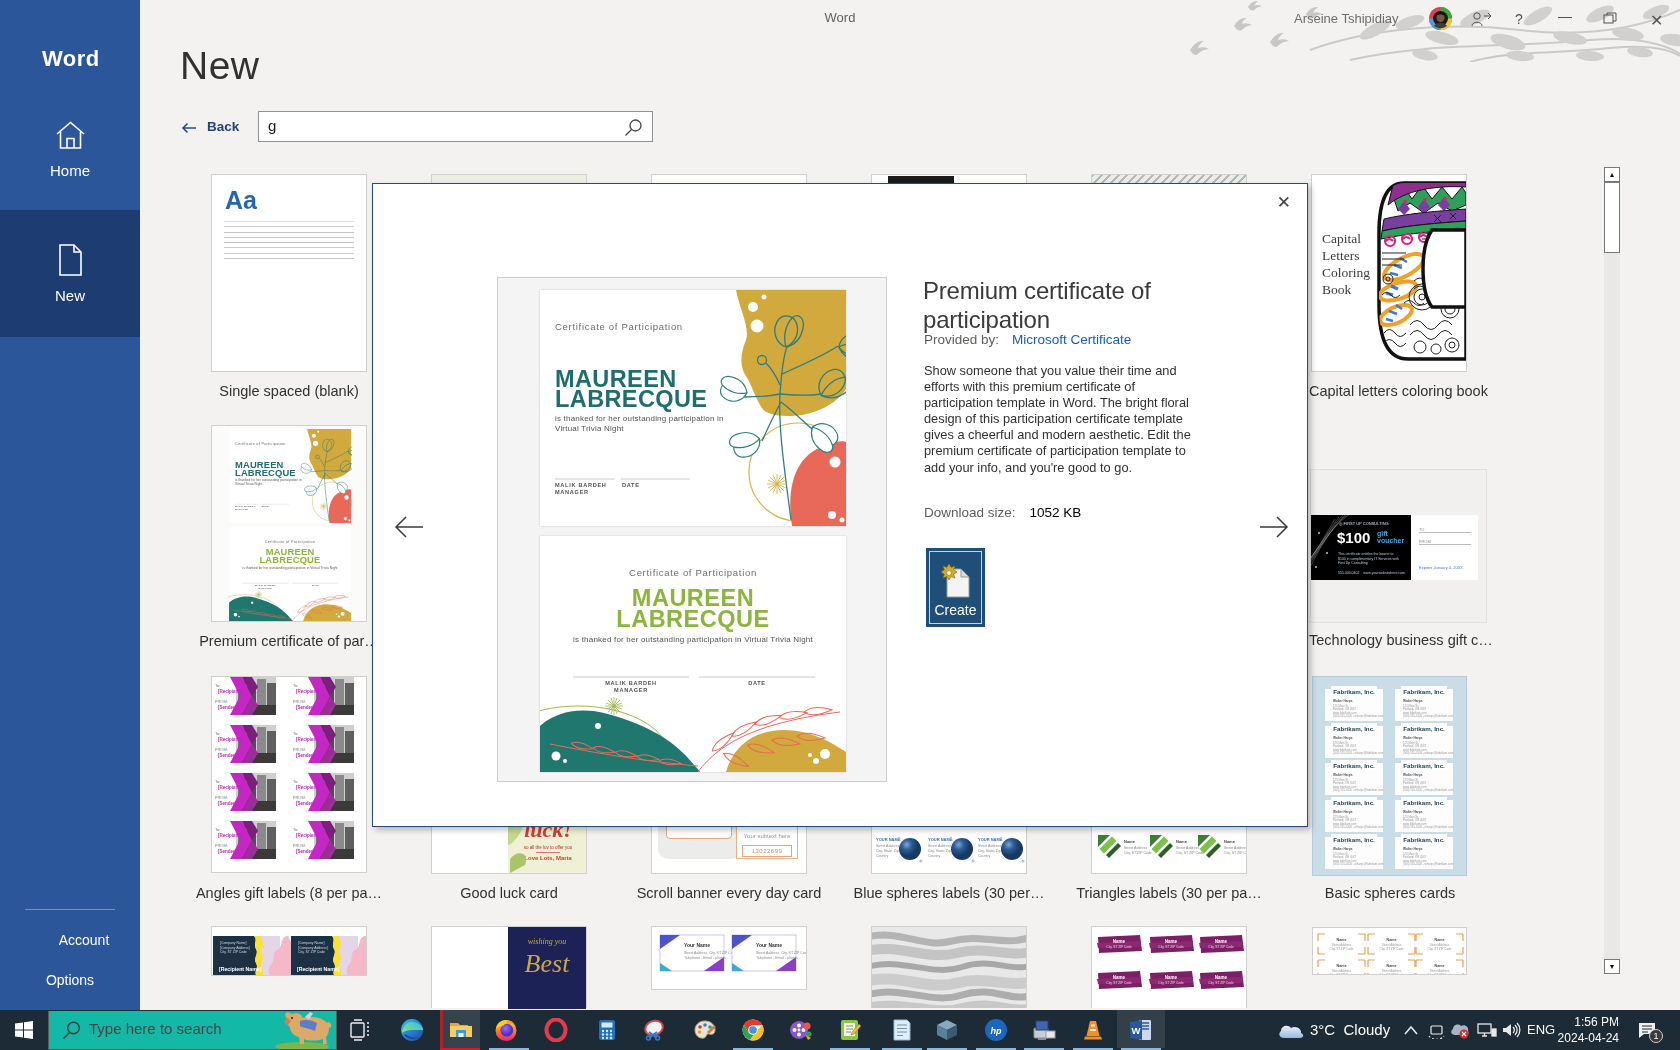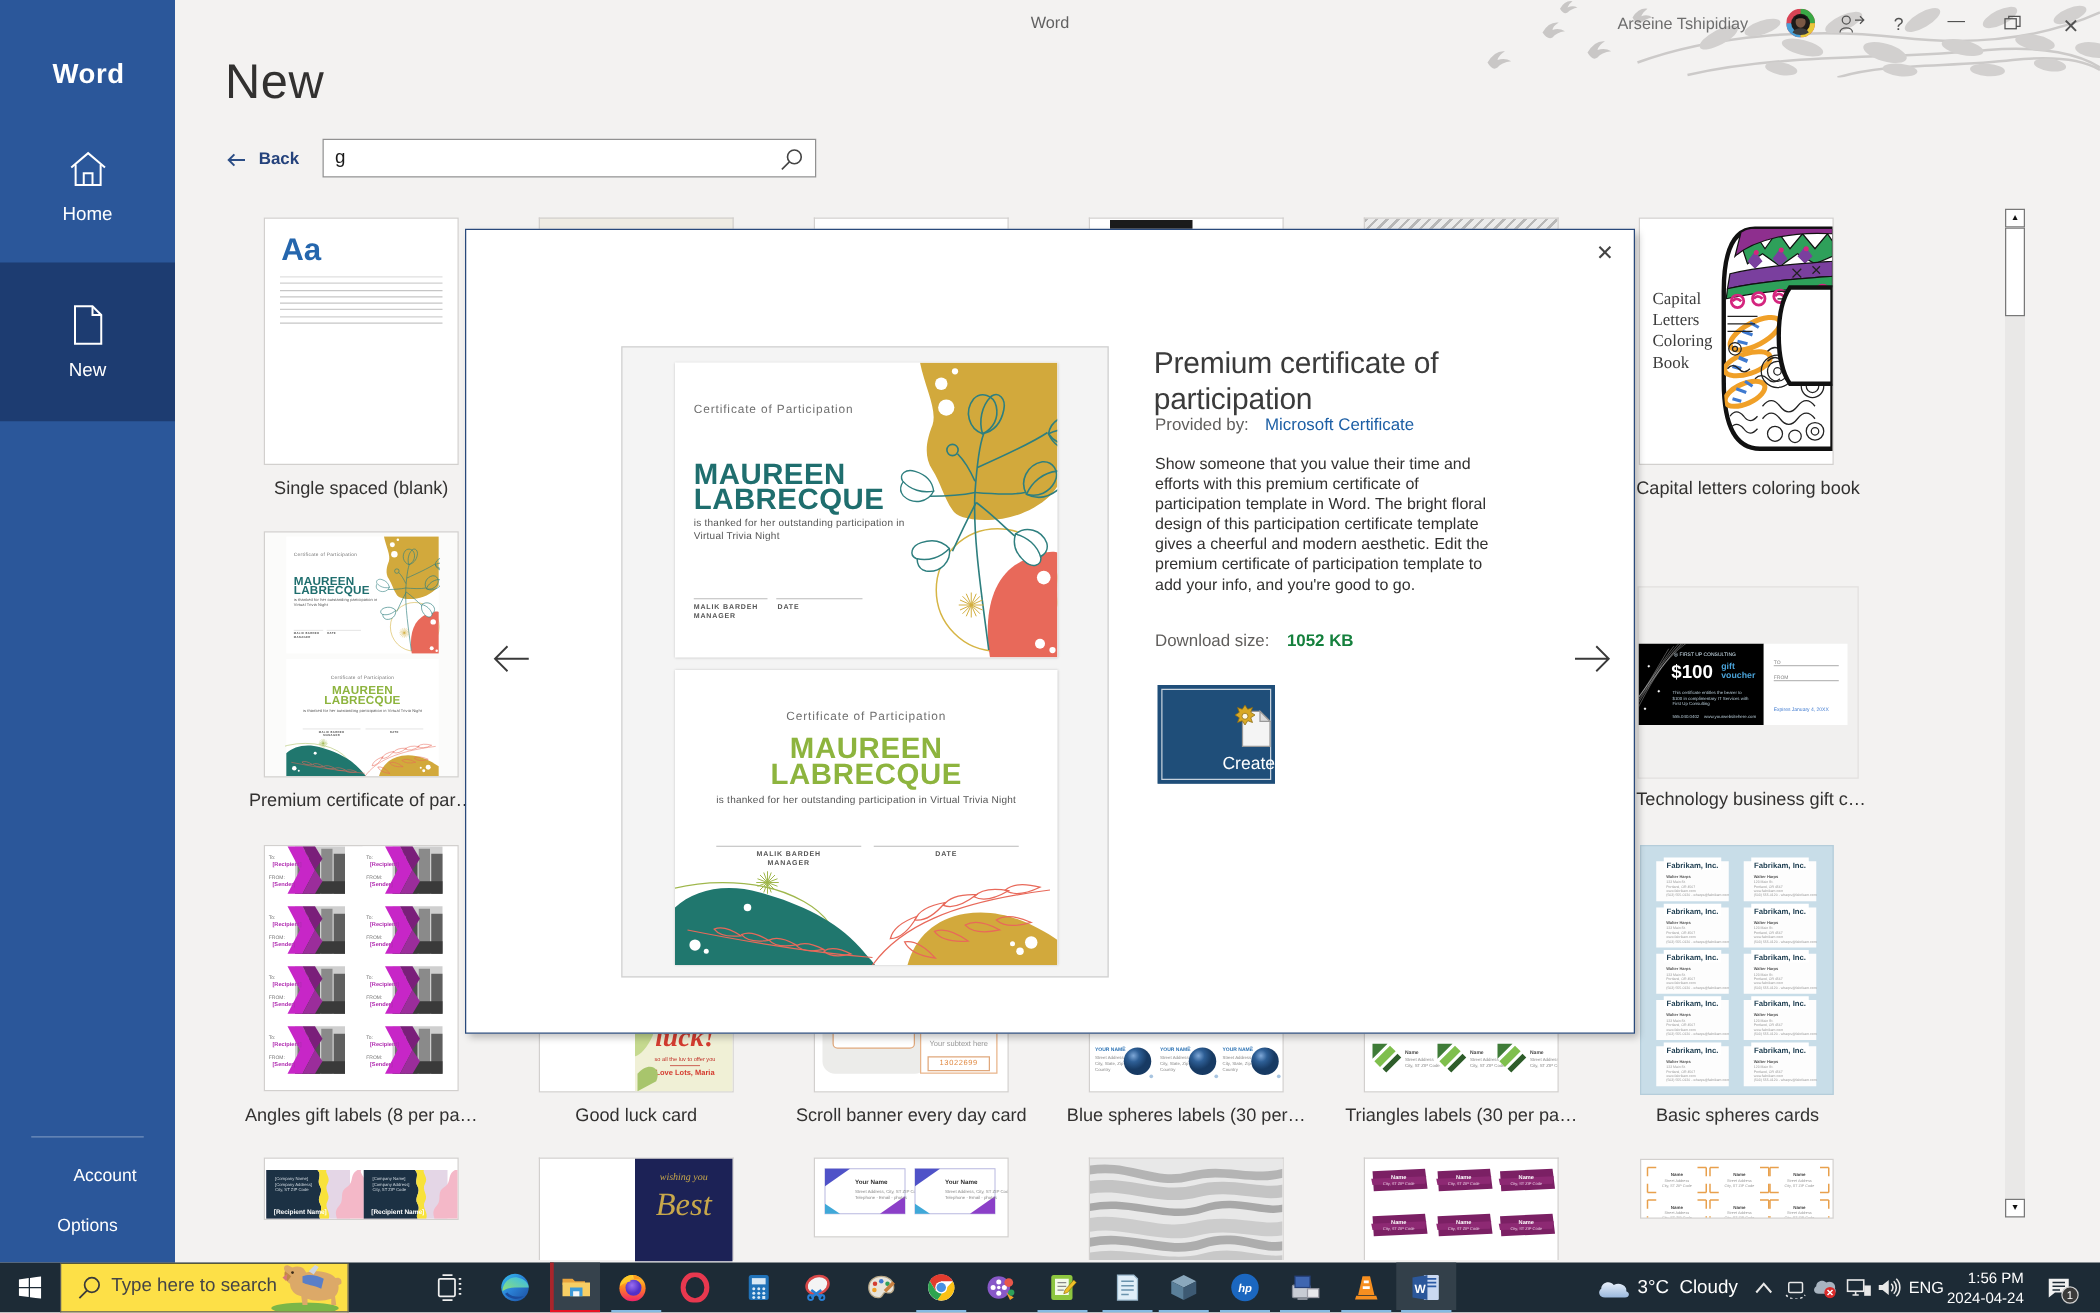--- a/index.html
+++ b/index.html
@@ -36,27 +36,27 @@
 
 #modal { position:absolute; left:372px; top:183px; width:936px; height:644px; background:#fff; border:1px solid #29497b; box-shadow:3px 3px 6px rgba(0,0,0,.25); }
 #modal-close { position:absolute; right:16px; top:8px; font-size:17px; color:#444; font-family:"Liberation Sans",sans-serif; }
 #prevpanel { position:absolute; left:124px; top:93px; width:390px; height:505px; background:#f4f4f4; border:1px solid #cfcfcf; }
 .certpage { position:absolute; left:42px; width:306px; height:236px; background:#fff; box-shadow:0 0 2px rgba(0,0,0,.18); overflow:hidden; }
 #mtitle { position:absolute; left:550px; top:92px; width:290px; font-size:24px; line-height:29px; color:#3b3b3b; letter-spacing:-0.2px; }
 #mprov { position:absolute; left:551px; top:148px; font-size:13.5px; color:#605e5c; }
 #mprov a { color:#1d5fa5; text-decoration:none; margin-left:13px; }
 #mdesc { position:absolute; left:551px; top:179px; font-size:12.8px; line-height:16.1px; color:#323130; }
 #mdl { position:absolute; left:551px; top:321px; font-size:13.5px; color:#605e5c; }
-#mdl b { color:#15803d; font-weight:bold; margin-left:14px; }
-#createbtn { position:absolute; left:553px; top:364px; width:94px; height:79px; background:#1f4e79; box-shadow:inset 0 0 0 3px #1f4e79, inset 0 0 0 4px rgba(255,255,255,.75); text-align:right; }
+#mdl b { color:#000000; font-weight:normal; margin-left:14px; }
+#createbtn { position:absolute; left:553px; top:364px; width:59px; height:79px; background:#1f4e79; box-shadow:inset 0 0 0 3px #1f4e79, inset 0 0 0 4px rgba(255,255,255,.75); text-align:center; }
 #createbtn .txt { position:absolute; bottom:9px; width:100%; color:#fff; font-size:14px; }
 .marrow { position:absolute; top:331px; }
 
 #taskbar { position:absolute; left:0; top:1010px; width:1680px; height:40px; background:#1d2b36; }
-#tsearch { position:absolute; left:48px; top:1px; width:231px; height:39px; background:#fde047; border:1px solid #5a5a5a; border-top:none;}
+#tsearch { position:absolute; left:48px; top:1px; width:289px; height:39px; background:#14b8a6; border:1px solid #5a5a5a; border-top:none;}
 #tsearch .t { position:absolute; left:40px; top:9px; font-size:15px; color:#454545; }
 .tico { position:absolute; top:8px; width:24px; height:24px; }
 .tul { position:absolute; top:38px; height:2px; background:#85b9e2; }
 .trayitem { position:absolute; top:0; height:40px; line-height:40px; color:#fff; }
 #clock { position:absolute; left:1545px; top:4px; width:74px; text-align:right; font-size:12px; color:#fff; line-height:16px; }
 </style>
 </head>
 <body>
 
 <svg class="abs" style="left:1170px;top:0" width="510" height="62" viewBox="0 0 510 62" fill="none">

